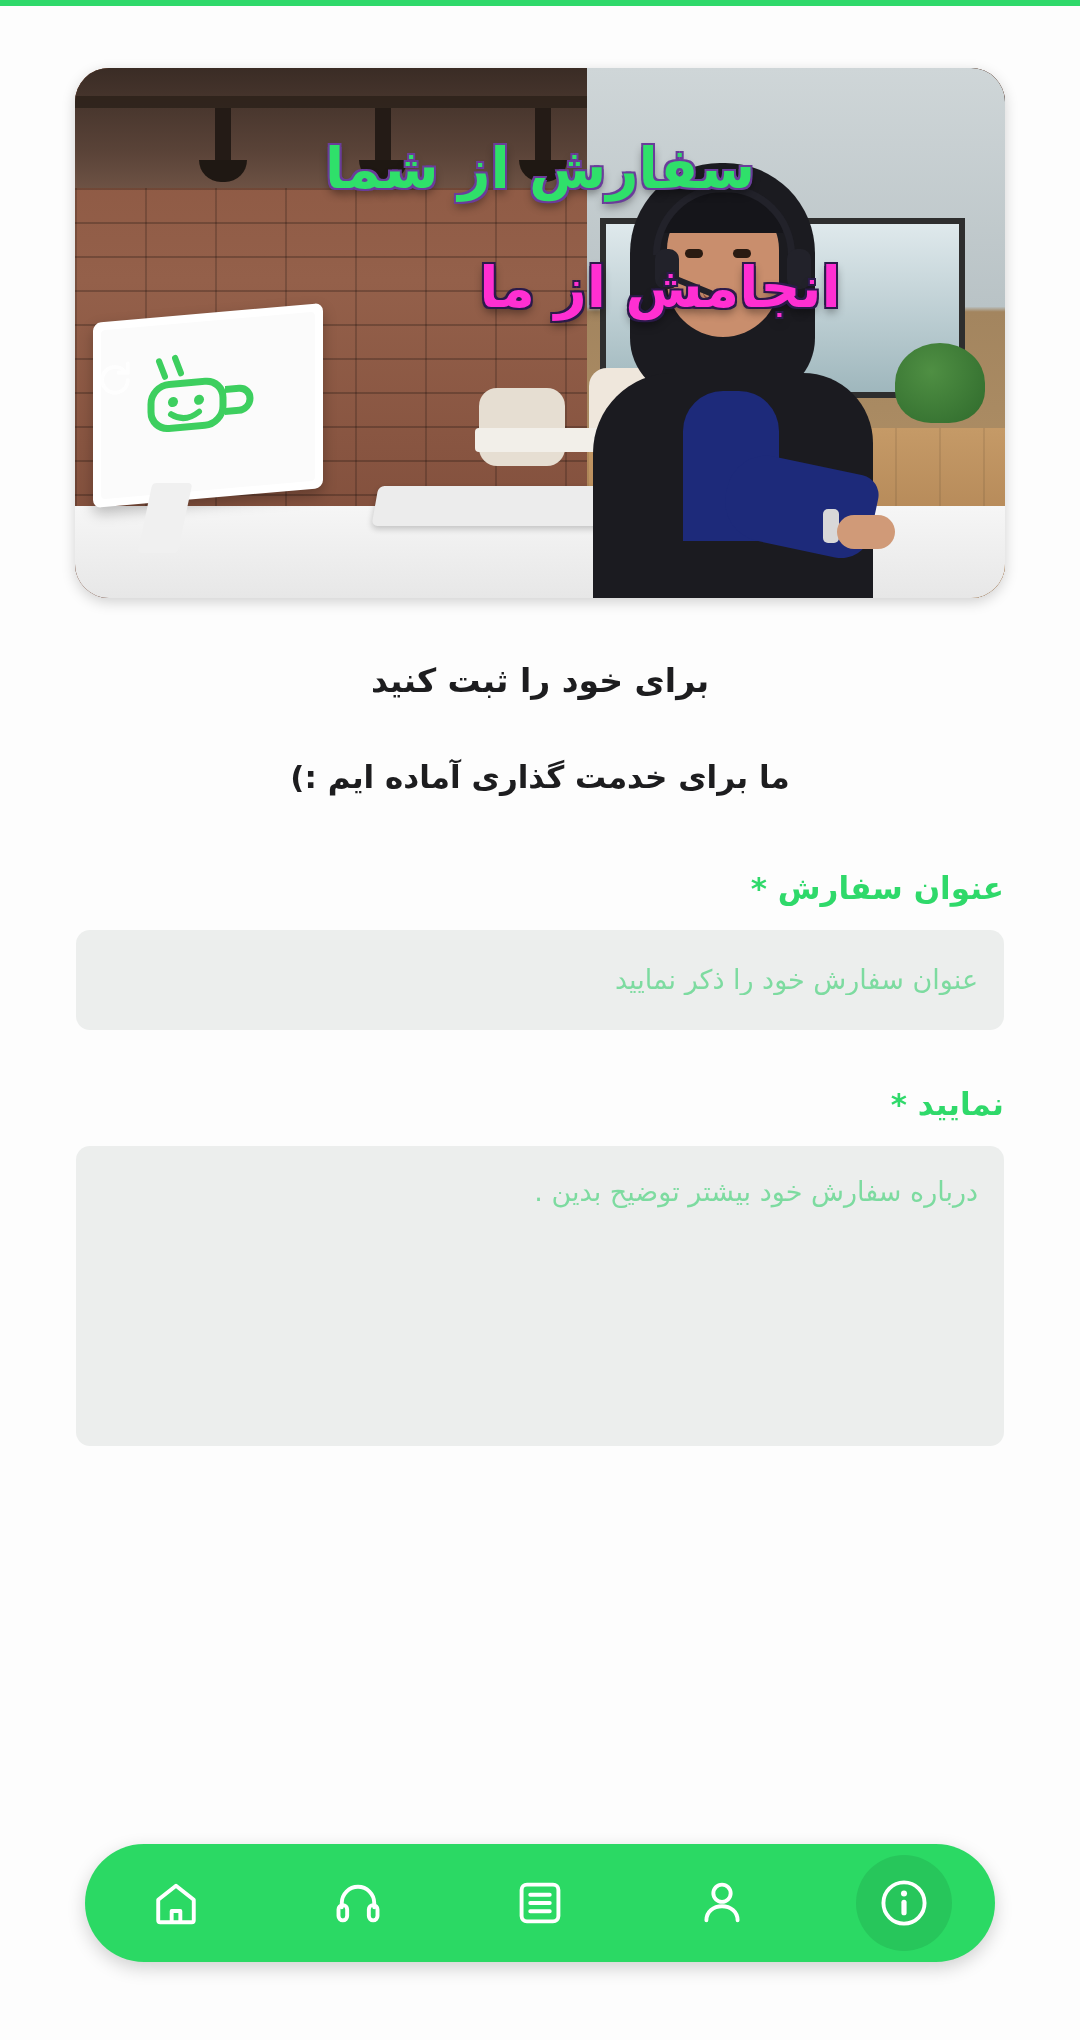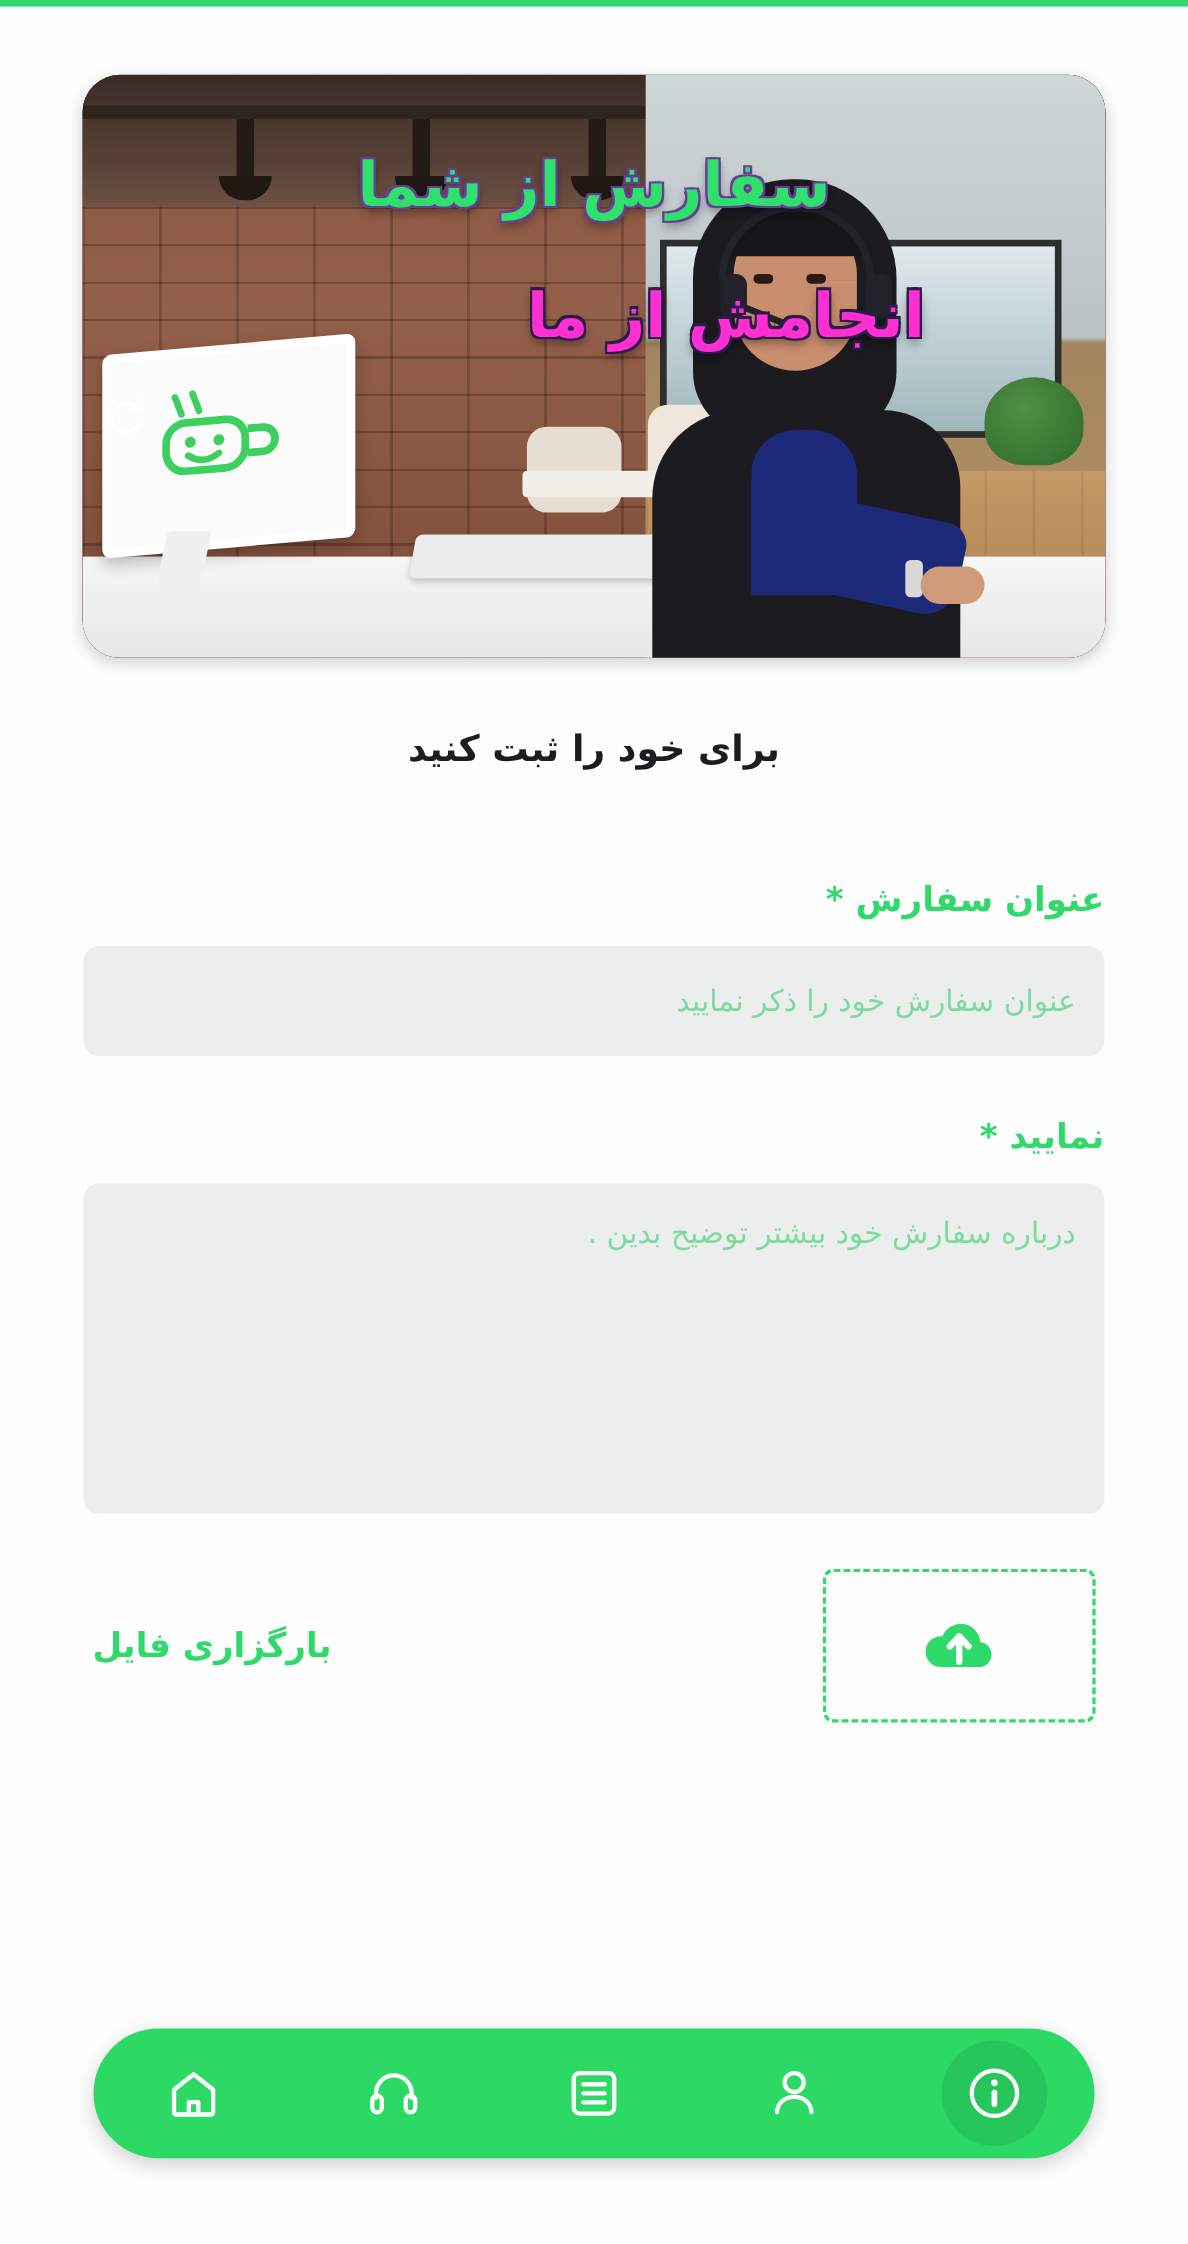--- a/index.html
+++ b/index.html
@@ -338,21 +338,21 @@
     font-size: 31px;
     font-weight: bold;
     color: #1d1d1f;
     margin-top: 52px;
     line-height: 1.4;
   }
 
   
   .form {
     width: 980px;
-    margin-top: 96px;
+    margin-top: 70px;
     padding: 0 26px;
   }
   .field-label {
     font-size: 31px;
     font-weight: bold;
     color: #2fd96a;
     text-align: right;
     margin-bottom: 24px;
   }
   .text-input, .text-area {
@@ -491,44 +491,35 @@
     </svg>
 
     <div class="hero-text">
       <div class="hero-line1">سفارش از شما</div>
       <div class="hero-line2">انجامش از ما</div>
     </div>
   </div>
 
   <div class="head-block">
     <div class="head-1">برای خود را ثبت کنید</div>
+    <div class="head-2">ما برای خدمت گذاری آماده ایم :)</div>
   </div>
 
   <div class="form">
 
     <div class="field">
       <div class="field-label">عنوان سفارش *</div>
       <input class="text-input" type="text" placeholder="عنوان سفارش خود را ذکر نمایید" style="">
     </div>
 
     <div class="field">
       <div class="field-label">نمایید *</div>
       <textarea class="text-area" placeholder="درباره سفارش خود بیشتر توضیح بدین ." style=""></textarea>
     </div>
 
-    <div class="upload-row">
-      <div class="upload-label">بارگزاری فایل</div>
-      <div class="upload-box">
-        <svg viewBox="0 0 24 24">
-          <path d="M6.5 18h11a3.5 3.5 0 0 0 .4-6.98A5.5 5.5 0 0 0 7.3 9.4 4.3 4.3 0 0 0 6.5 18z" fill="currentColor"></path>
-          <path d="M12 16.5V9.8" stroke="#ffffff" stroke-width="1.8" stroke-linecap="round"></path>
-          <path d="M9.4 12.2 12 9.4l2.6 2.8" fill="none" stroke="#ffffff" stroke-width="1.8" stroke-linecap="round" stroke-linejoin="round"></path>
-        </svg>
-      </div>
-    </div>
   </div>
 
   <div class="bottom-nav">
 
     <div class="nav-item active">
       <svg viewBox="0 0 24 24">
         <circle cx="12" cy="12" r="9.5" fill="none" stroke="currentColor" stroke-width="1.8"></circle>
         <circle cx="12" cy="7.6" r="1.4" fill="currentColor"></circle>
         <rect x="10.8" y="10.5" width="2.4" height="7.2" rx="1.2" fill="currentColor"></rect>
       </svg>

